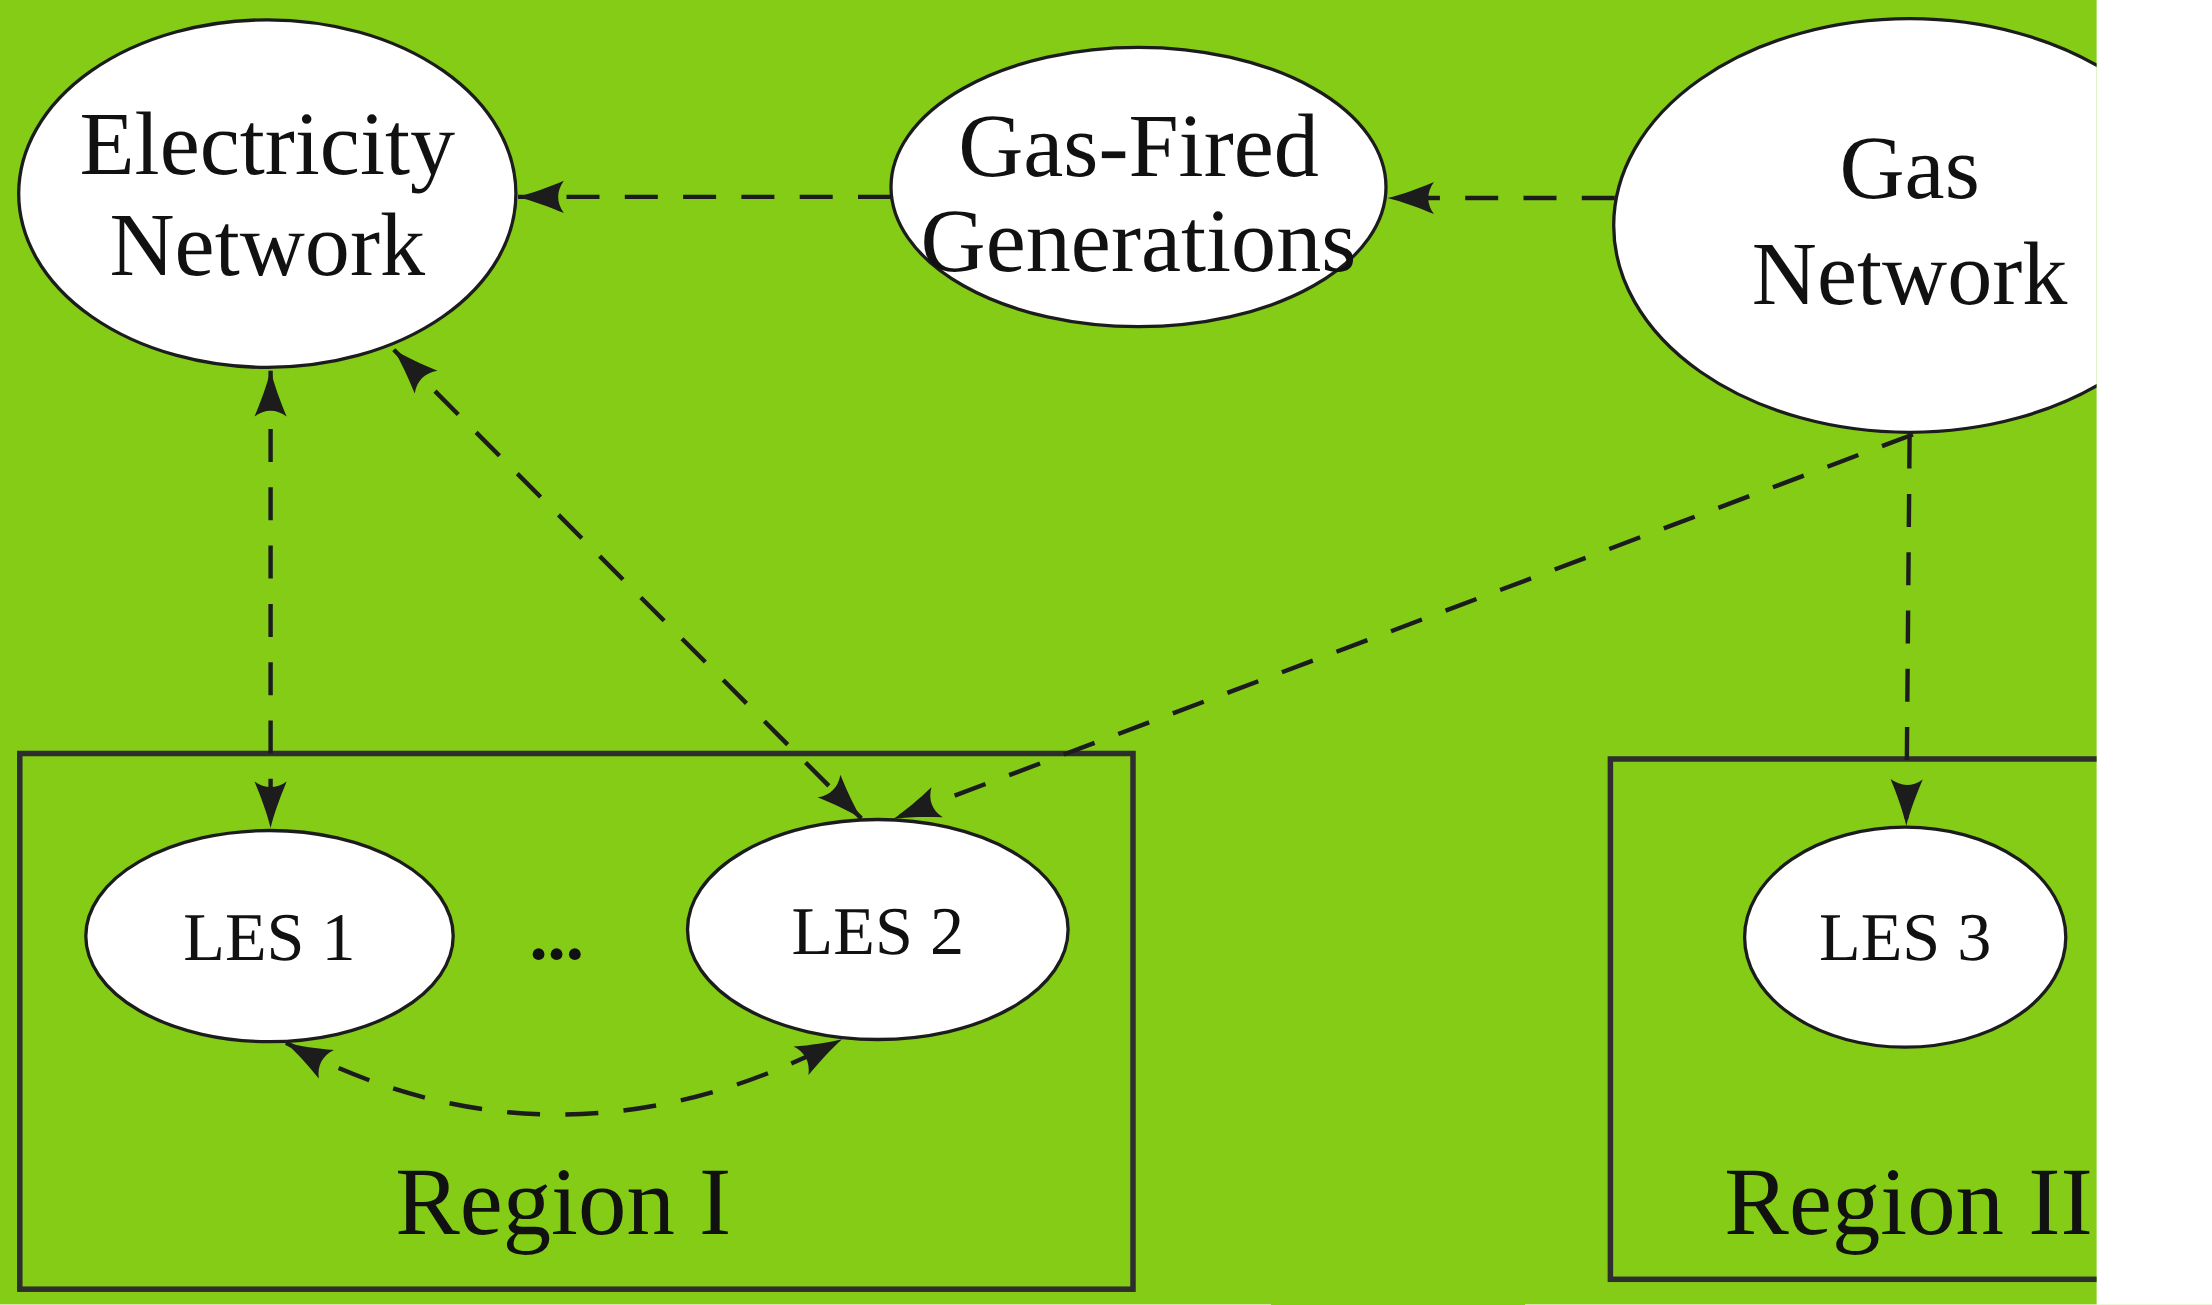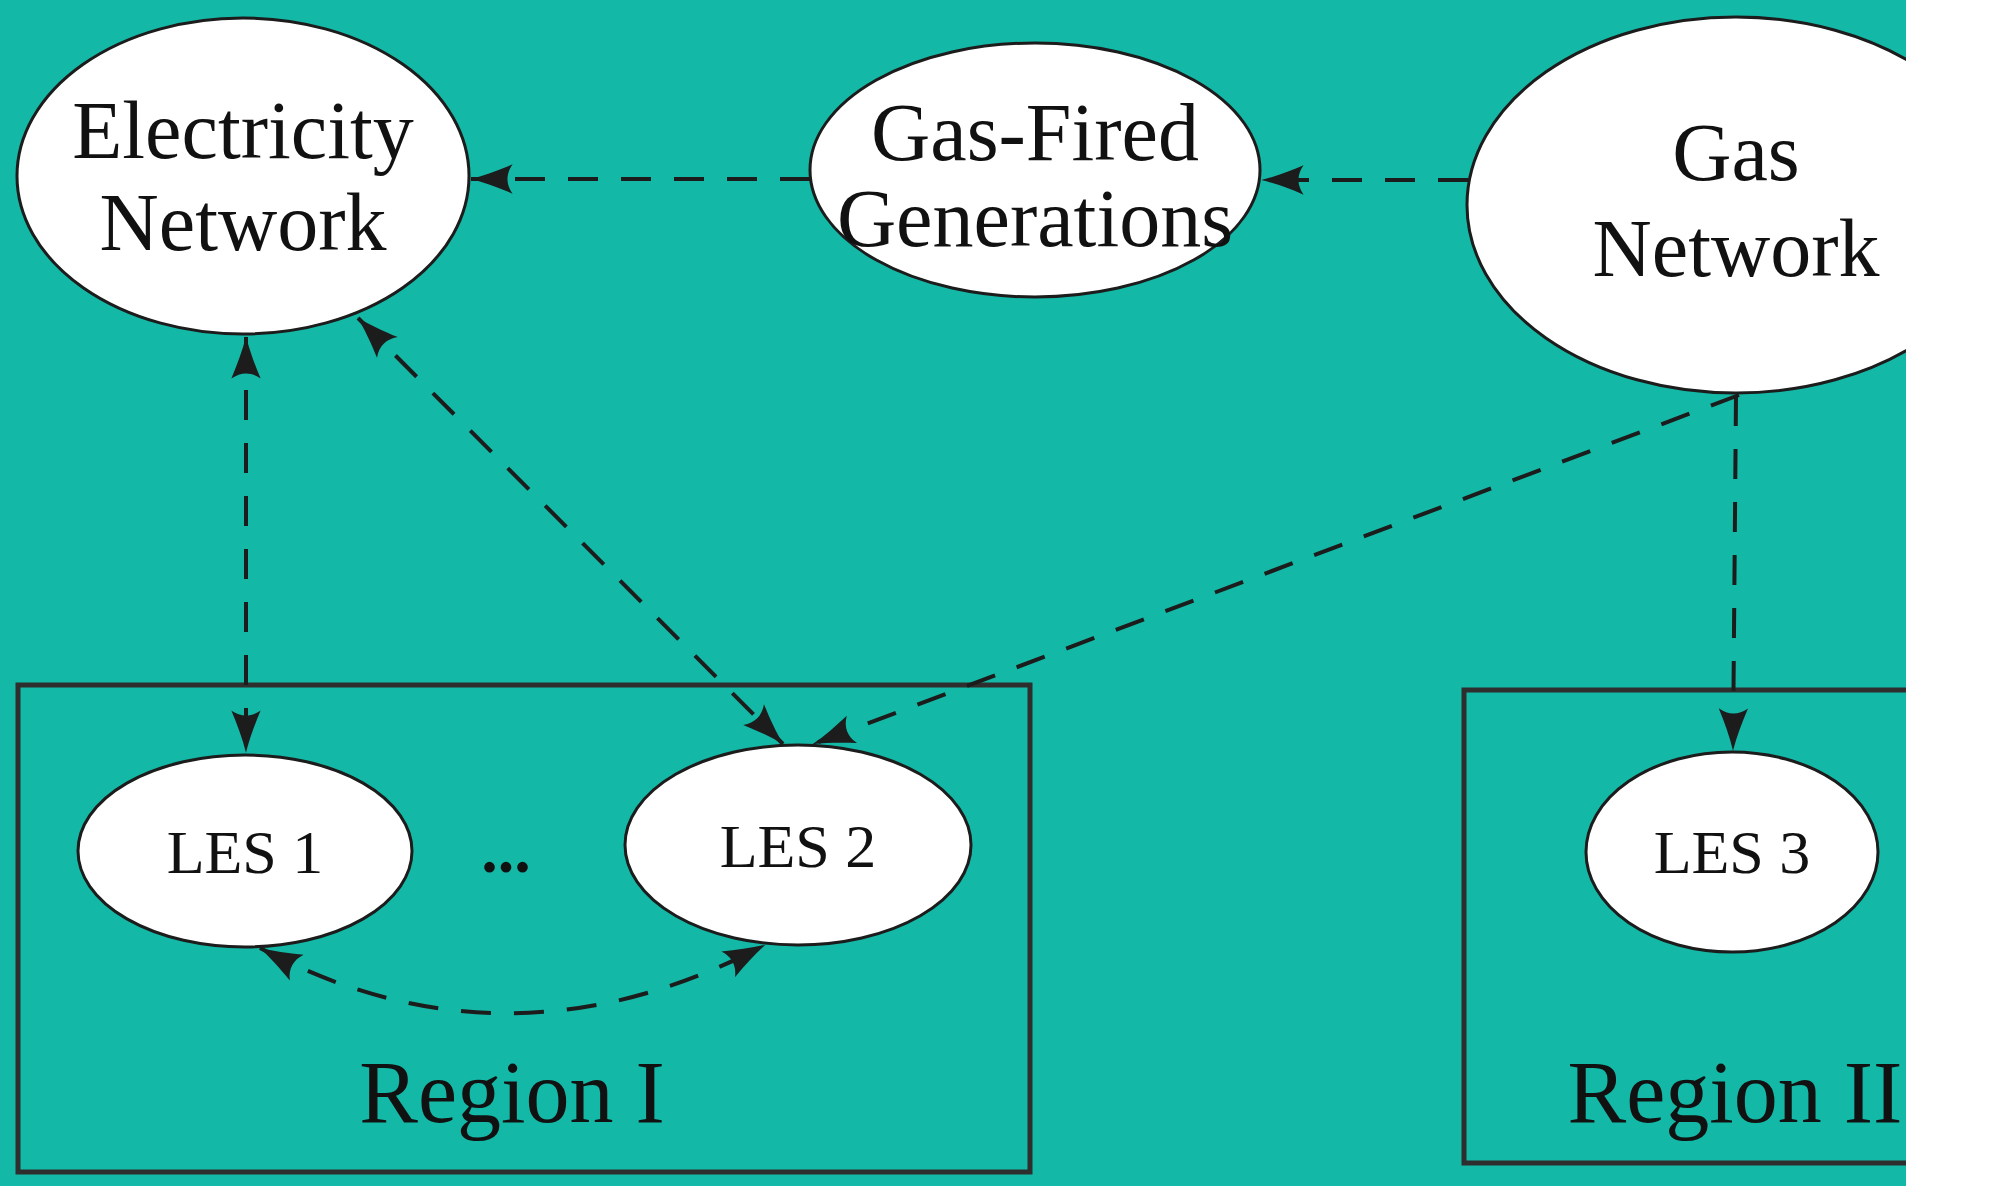--- a/index.html
+++ b/index.html
@@ -3,21 +3,21 @@
 <meta charset="utf-8">
 <style>
   html, body {
     margin: 0;
     padding: 0;
     background: #ffffff;
   }
   .stage {
     width: 1906px;
     height: 1186px;
-    background: #14b8a6;
+    background: #84cc16;
     position: relative;
     overflow: hidden;
   }
   svg { display: block; }
   .node-shape {
     fill: #ffffff;
     stroke: #1c1c1c;
     stroke-width: 3;
   }
   .region-box {

